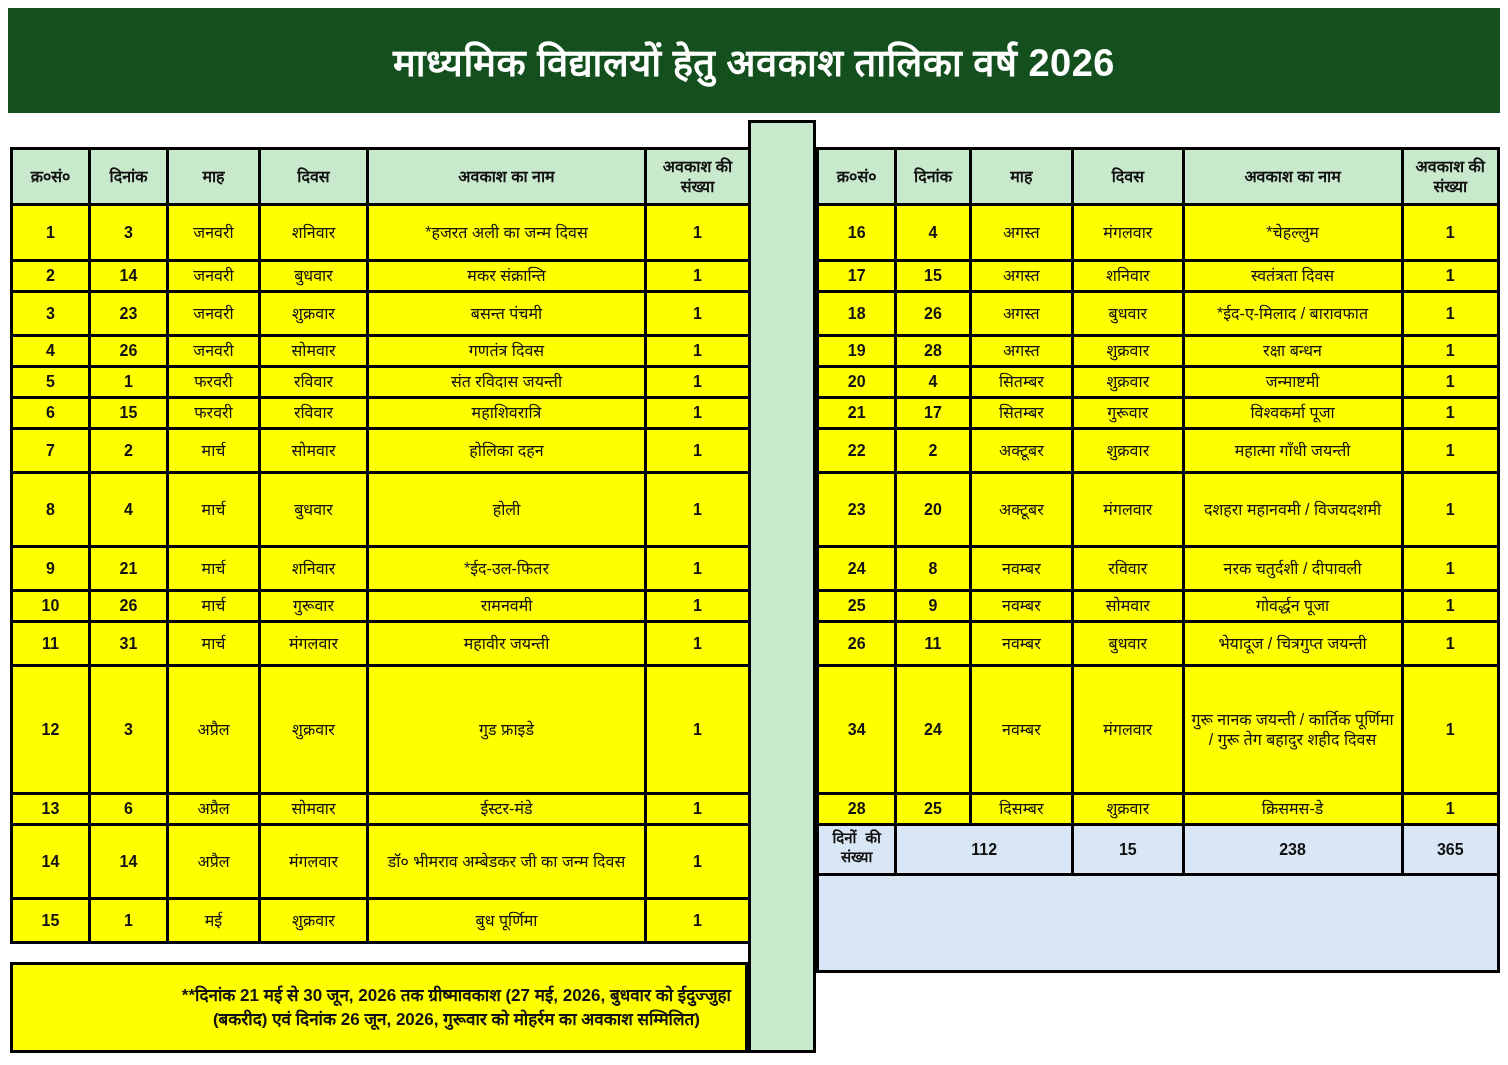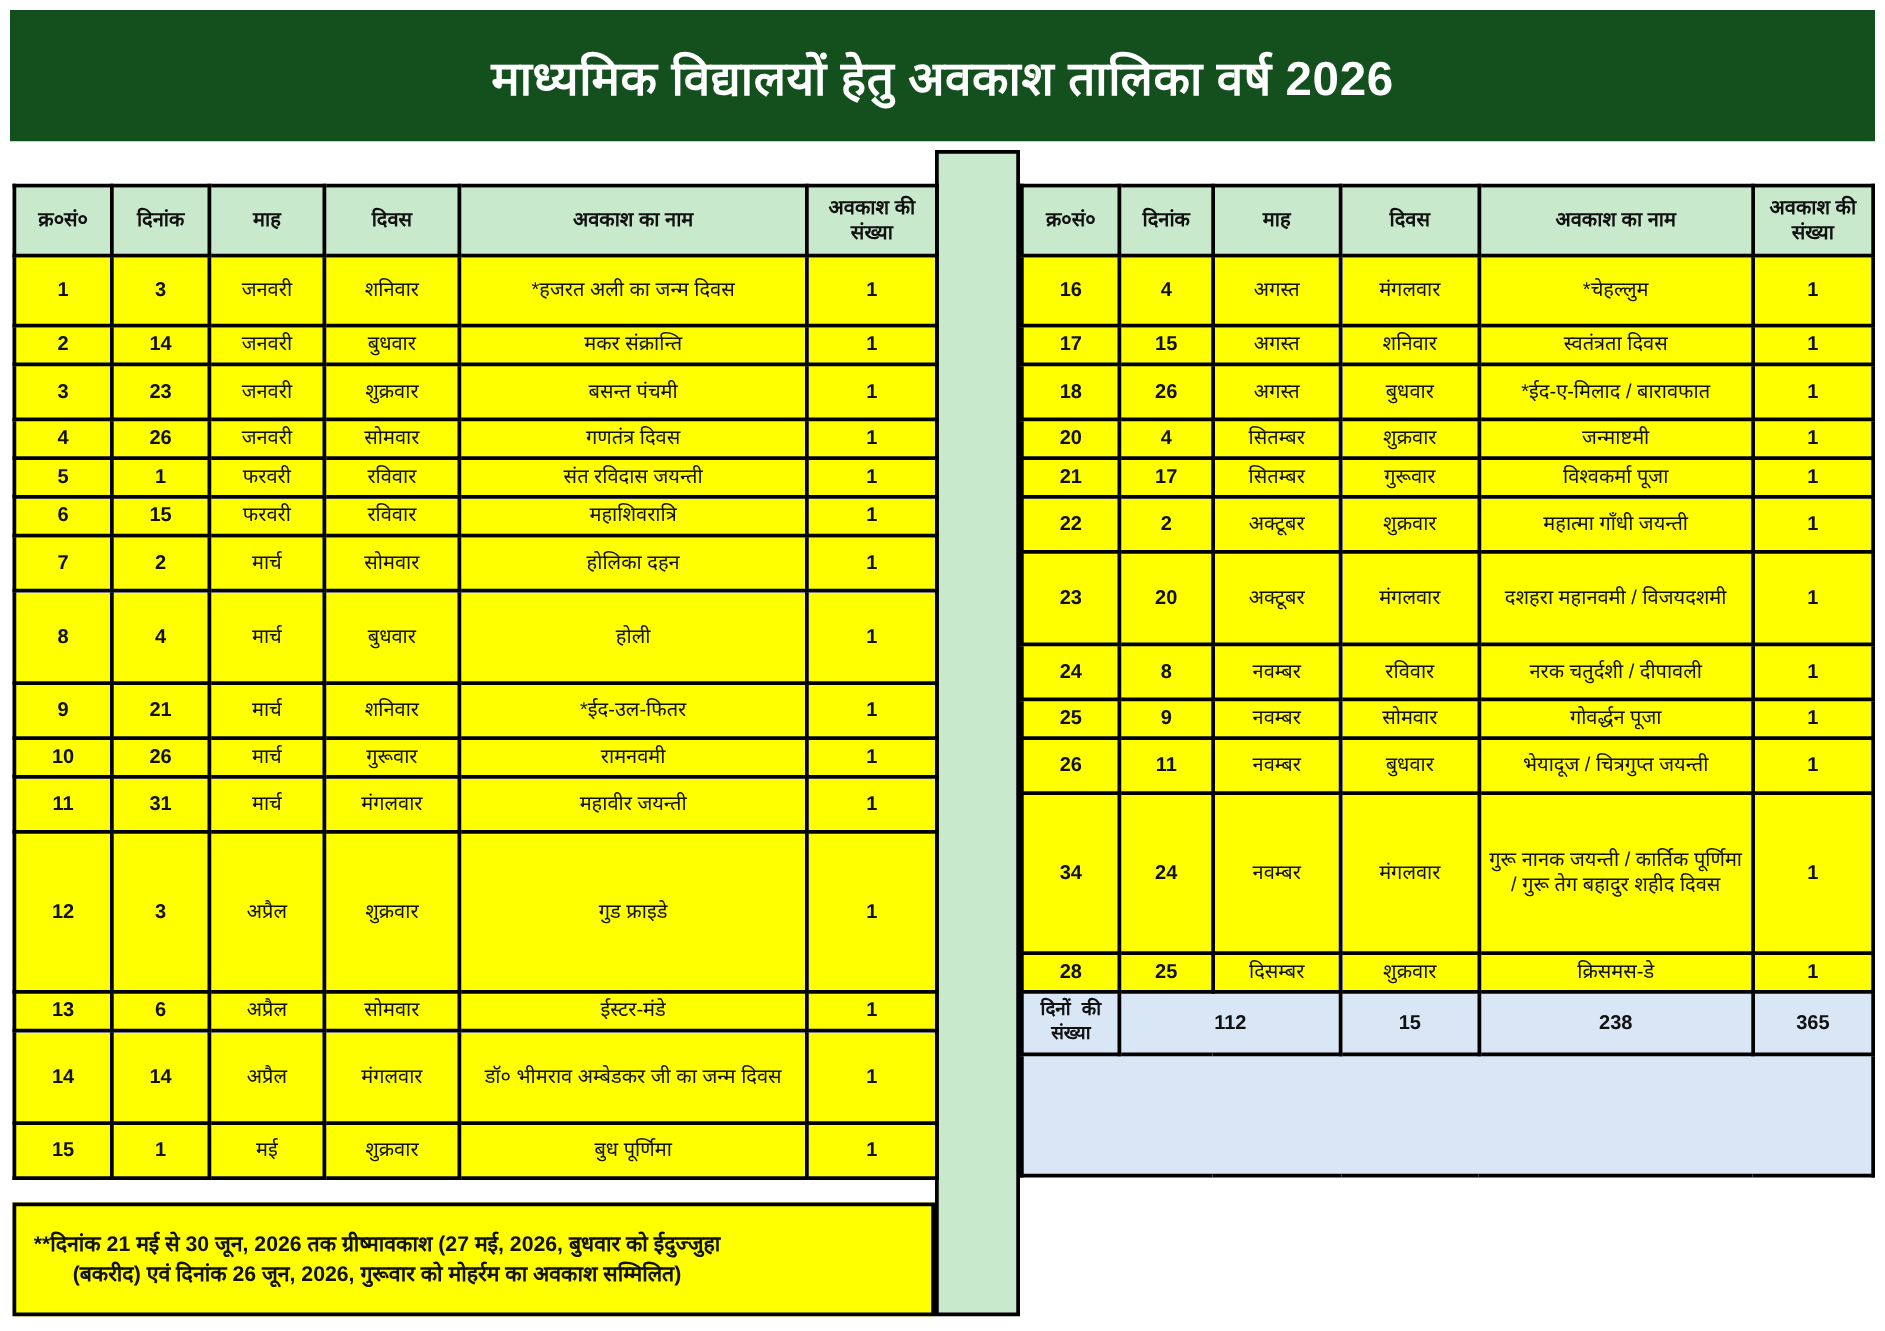--- a/index.html
+++ b/index.html
@@ -120,21 +120,21 @@
   .note {
     position: absolute;
     left: 10px;
     top: 962px;
     width: 738px;
     height: 91px;
     background: #ffff00;
     border: 3px solid #000;
     display: flex;
     align-items: center;
-    justify-content: flex-start;
+    justify-content: flex-end;
     text-align: center;
     padding: 0 14px;
   }
   .note-text {
     font-size: 17px;
     font-weight: bold;
     color: #111;
     line-height: 1.4;
   }
 </style>
@@ -333,20 +333,28 @@
           </tr>
           <tr class="h-s">
             <td class="num">18</td>
             <td class="dt">26</td>
             <td class="mo">अगस्त</td>
             <td class="dy">बुधवार</td>
             <td class="nm">*ईद-ए-मिलाद / बारावफात</td>
             <td class="cnt">1</td>
           </tr>
           <tr class="h-xs">
+            <td class="num">19</td>
+            <td class="dt">28</td>
+            <td class="mo">अगस्त</td>
+            <td class="dy">शुक्रवार</td>
+            <td class="nm">रक्षा बन्धन</td>
+            <td class="cnt">1</td>
+          </tr>
+          <tr class="h-xs">
             <td class="num">20</td>
             <td class="dt">4</td>
             <td class="mo">सितम्बर</td>
             <td class="dy">शुक्रवार</td>
             <td class="nm">जन्माष्टमी</td>
             <td class="cnt">1</td>
           </tr>
           <tr class="h-xs">
             <td class="num">21</td>
             <td class="dt">17</td>

